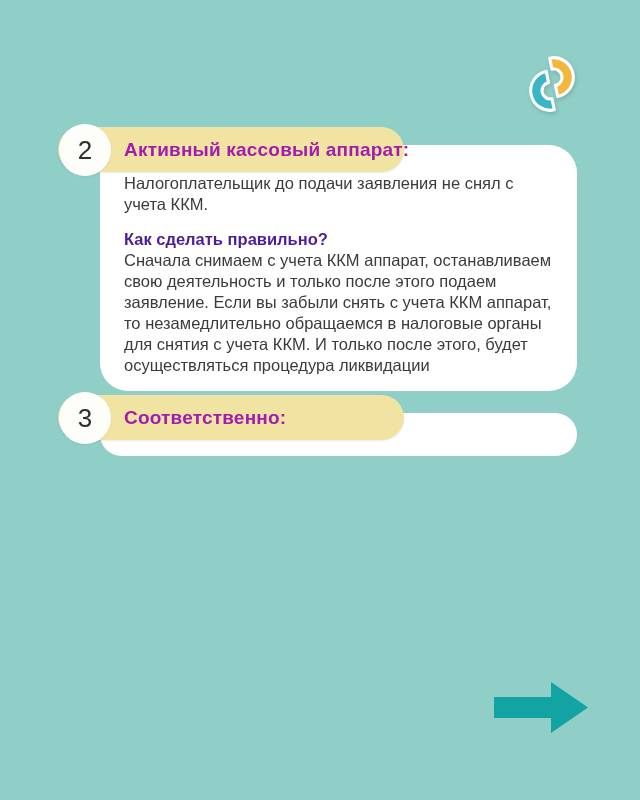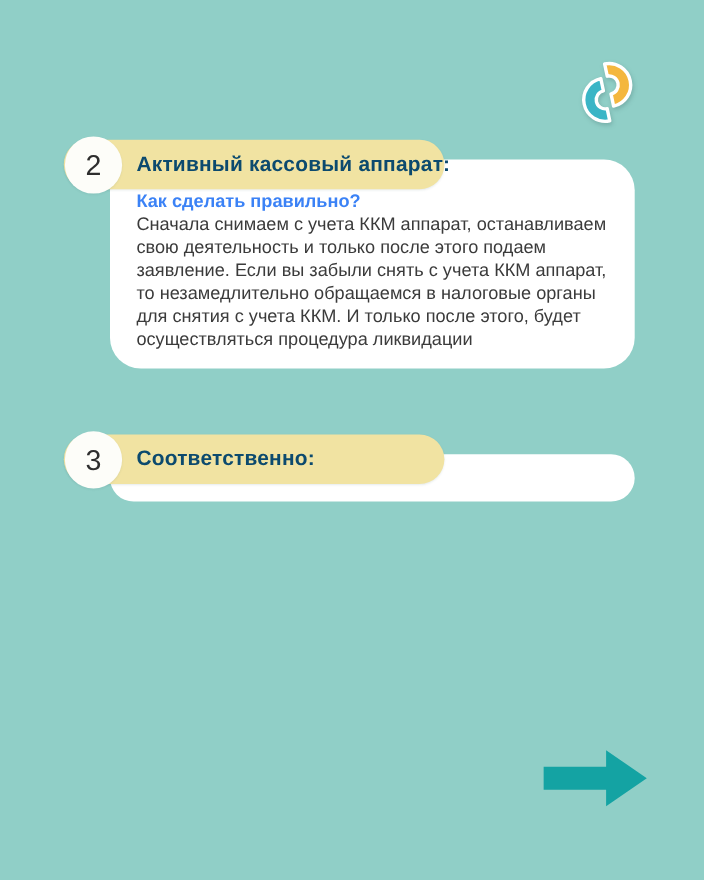--- a/index.html
+++ b/index.html
@@ -18,56 +18,57 @@
   .section-3{top:395px;}
   .pill{
     position:absolute;left:58px;top:0;width:346px;height:45px;
     background:#f1e3a2;border-radius:23px;
     display:flex;align-items:center;
     padding-left:66px;box-sizing:border-box;
     box-shadow:0 1px 2px rgba(60,100,95,.12);
     z-index:2;
   }
   .pill-title{
-    font-size:19px;font-weight:bold;color:#0c4a6e;letter-spacing:.2px;
+    font-size:19px;font-weight:bold;color:#a21caf;letter-spacing:.2px;
     white-space:nowrap;
   }
   .num-circle{
     position:absolute;left:59px;top:-3px;width:52px;height:52px;
     background:#fdfdf9;border-radius:50%;
     display:flex;align-items:center;justify-content:center;
     z-index:3;box-shadow:0 1px 2px rgba(60,100,95,.10);
   }
   .num{font-size:26px;color:#2e2e2e;line-height:1;}
   .card{
     position:absolute;left:100px;top:18px;width:477px;box-sizing:border-box;
     background:#ffffff;border-radius:28px;
     padding:28px 22px 15px 24px;
     color:#3b3b3b;font-size:16.5px;line-height:21px;
     z-index:1;
   }
   .card p{margin:0;}
   .card .intro{margin-bottom:14px;}
-  .card .subhead{font-weight:bold;color:#3b82f6;}
+  .card .subhead{font-weight:bold;color:#4c1d95;}
   .arrow{position:absolute;left:494px;top:680px;width:96px;height:56px;cursor:pointer;}
 </style>
 </head>
 <body>
 
 <div class="logo">
   <svg width="62" height="66" viewBox="0 0 60 64">
     <g transform="rotate(-12 30 32)">
       <path d="M 33,7 A 19,19 0 0 1 33,45 L 33,34 A 8,8 0 0 0 33,18 Z" fill="#f4b73e" stroke="#ffffff" stroke-width="3" stroke-linejoin="round"></path>
       <path d="M 27,19 A 19,19 0 0 0 27,57 L 27,46 A 8,8 0 0 1 27,30 Z" fill="#3ab5c6" stroke="#ffffff" stroke-width="3" stroke-linejoin="round"></path>
     </g>
   </svg>
 </div>
 
 <div class="section section-2">
   <div class="card">
+    <p class="intro">Налогоплательщик до подачи заявления не снял с учета ККМ.</p>
     <p class="subhead">Как сделать правильно?</p>
     <p class="bodytext">Сначала снимаем с учета ККМ аппарат, останавливаем свою деятельность и только после этого подаем заявление. Если вы забыли снять с учета ККМ аппарат, то незамедлительно обращаемся в налоговые органы для снятия с учета ККМ. И только после этого, будет осуществляться процедура ликвидации</p>
   </div>
   <div class="pill">
     <span class="pill-title">Активный кассовый аппарат:</span>
   </div>
   <div class="num-circle">
     <span class="num">2</span>
   </div>
 </div>

